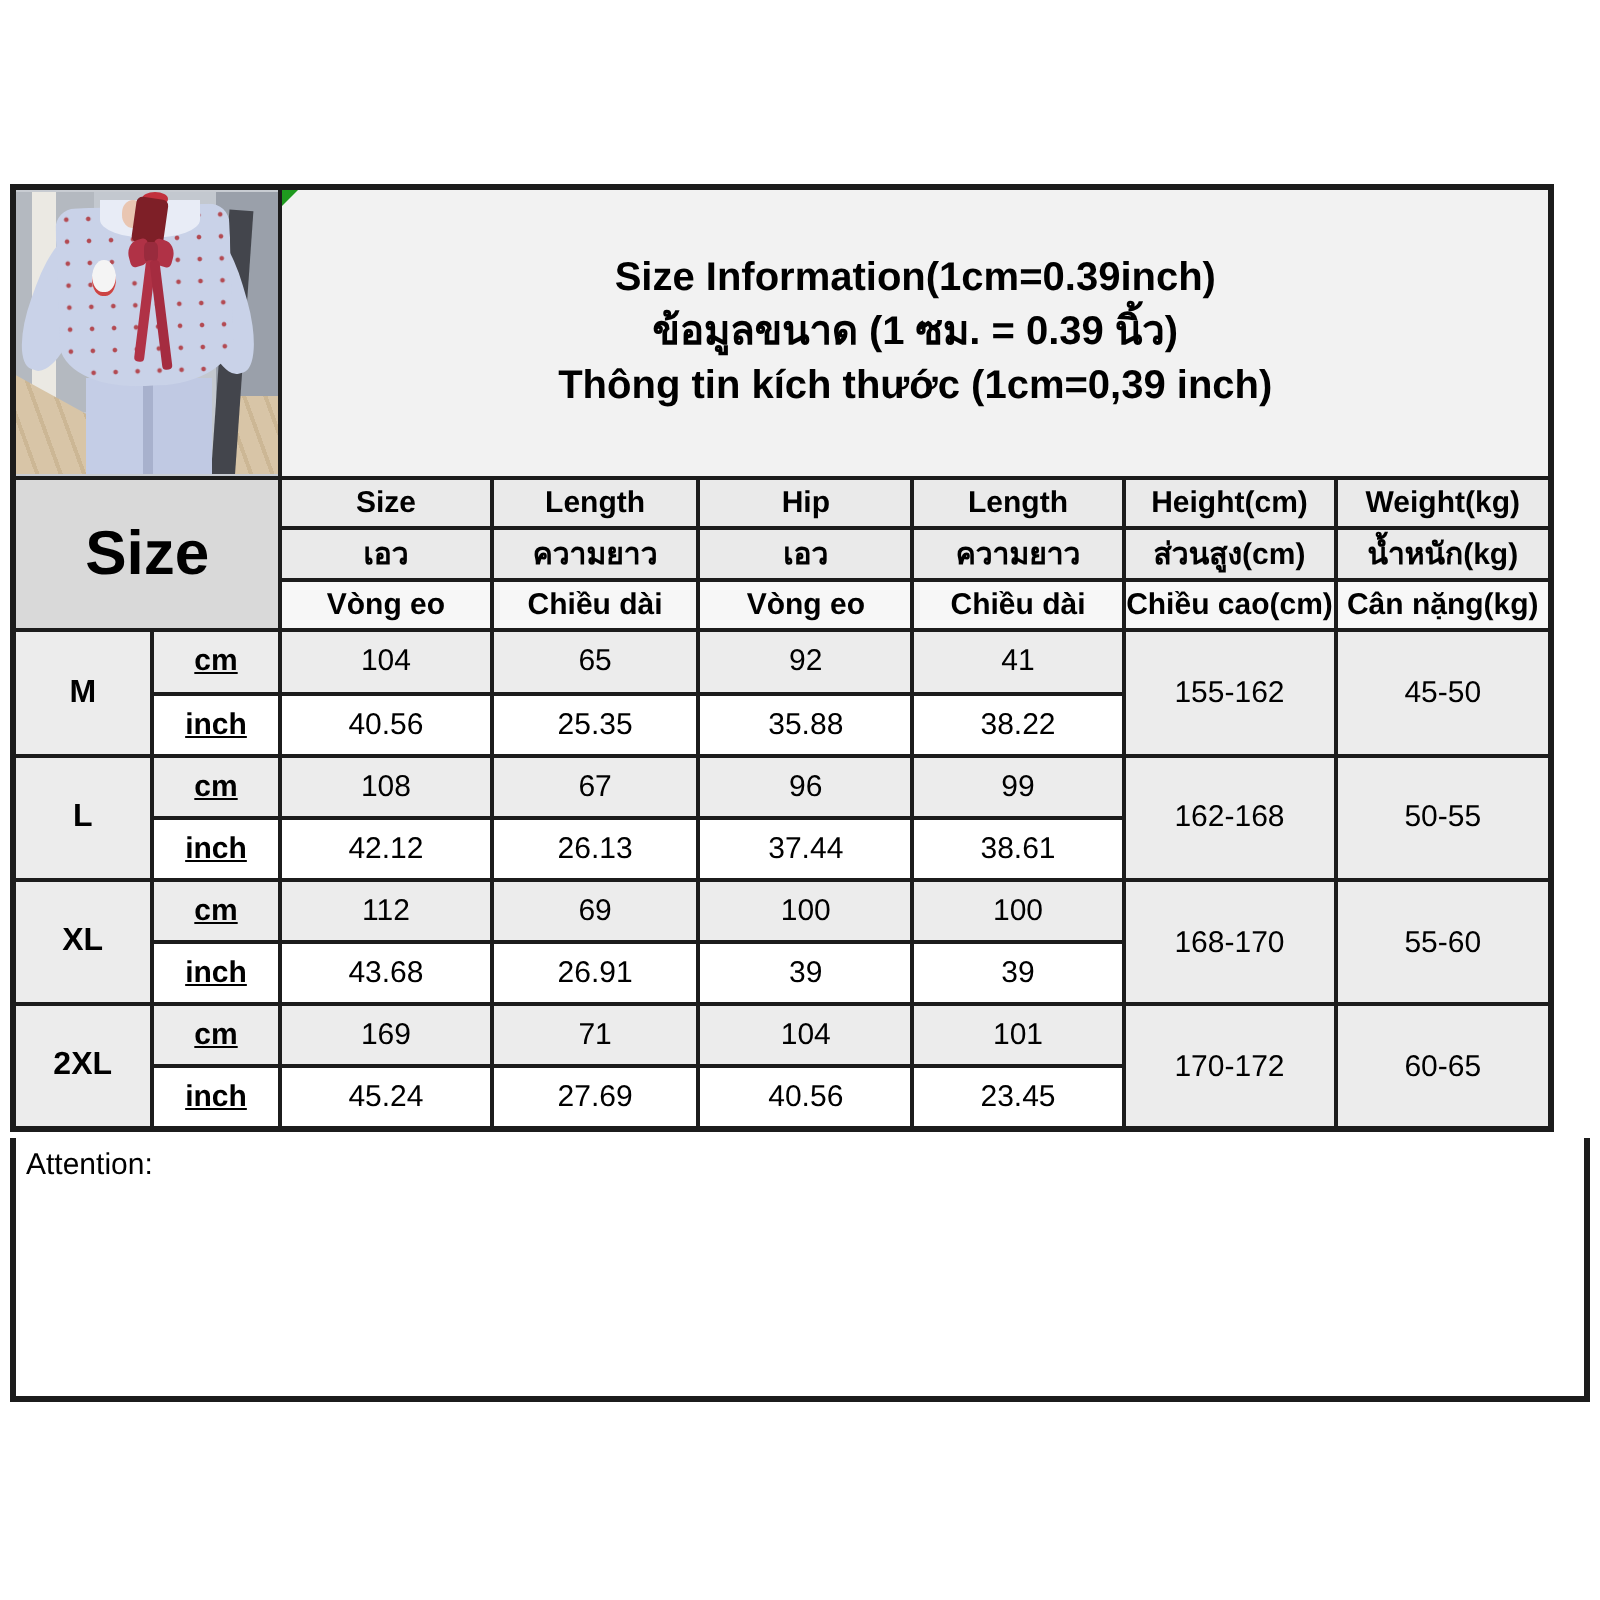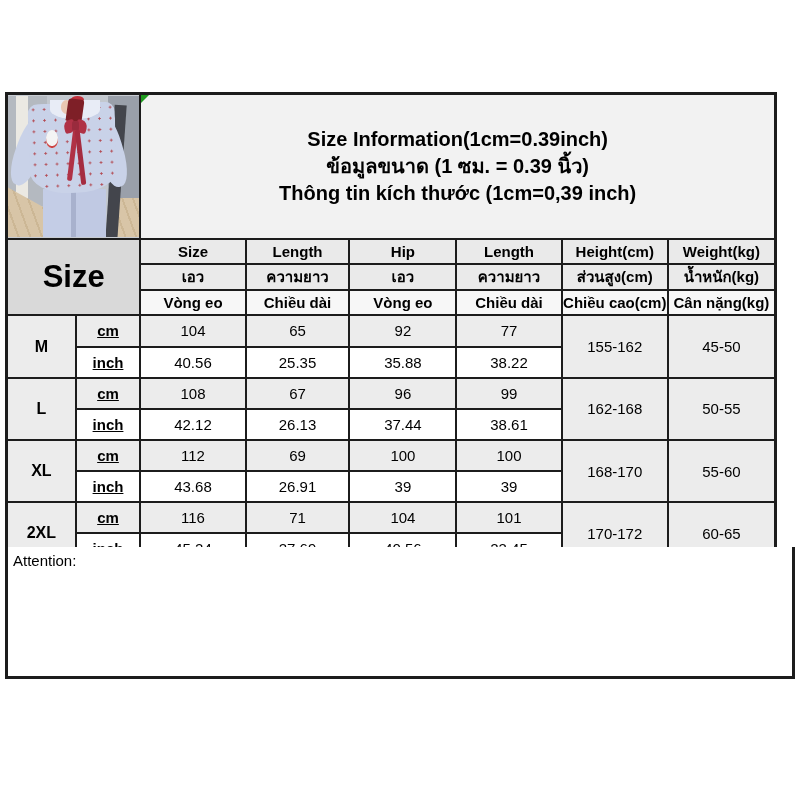--- a/index.html
+++ b/index.html
@@ -45,21 +45,21 @@
   tr.hrow-vi td{background:var(--header_bg_light);}
   tr.hrow td.size-head{background:var(--label_bg);}
 
   td.size-label{background:var(--label_bg);font-weight:bold;font-size:16px;}
   tr.cm-row td{background:var(--cm_row_bg);}
   tr.inch-row td{background:var(--inch_row_bg);}
   td.unit{font-weight:bold;text-decoration:underline;}
   td.range{background:var(--cm_row_bg);}
 
   .attention{
-    position:absolute;left:5px;top:547px;width:790px;height:132px;
+    position:absolute;left:5px;top:569px;width:790px;height:132px;
     border:3px solid var(--border);border-top:none;
     background:#ffffff;padding:3px 5px;
     font-size:15px;line-height:21.5px;text-align:left;
   }
 
   
   .photo{position:relative;width:100%;height:141px;overflow:hidden;background:#c3c8cf;}
   .photo div{position:absolute;}
   .ph-wall{left:0;top:0;width:30%;height:78%;background:var(--wall_gray);}
   .ph-doorframe{left:6%;top:0;width:9%;height:80%;background:#ebe9e3;}
@@ -167,21 +167,21 @@
       <td>Chiều cao(cm)</td>
       <td>Cân nặng(kg)</td>
     </tr>
 
     <tr class="drow cm-row">
       <td class="size-label" rowspan="2">M</td>
       <td class="unit">cm</td>
       <td>104</td>
       <td>65</td>
       <td>92</td>
-      <td>77</td>
+      <td>41</td>
       <td class="range" rowspan="2">155-162</td>
       <td class="range" rowspan="2">45-50</td>
     </tr>
     <tr class="drow inch-row">
       <td class="unit">inch</td>
       <td>40.56</td>
       <td>25.35</td>
       <td>35.88</td>
       <td>38.22</td>
     </tr>
@@ -218,21 +218,21 @@
       <td class="unit">inch</td>
       <td>43.68</td>
       <td>26.91</td>
       <td>39</td>
       <td>39</td>
     </tr>
 
     <tr class="drow cm-row">
       <td class="size-label" rowspan="2">2XL</td>
       <td class="unit">cm</td>
-      <td>116</td>
+      <td>169</td>
       <td>71</td>
       <td>104</td>
       <td>101</td>
       <td class="range" rowspan="2">170-172</td>
       <td class="range" rowspan="2">60-65</td>
     </tr>
     <tr class="drow inch-row">
       <td class="unit">inch</td>
       <td>45.24</td>
       <td>27.69</td>

